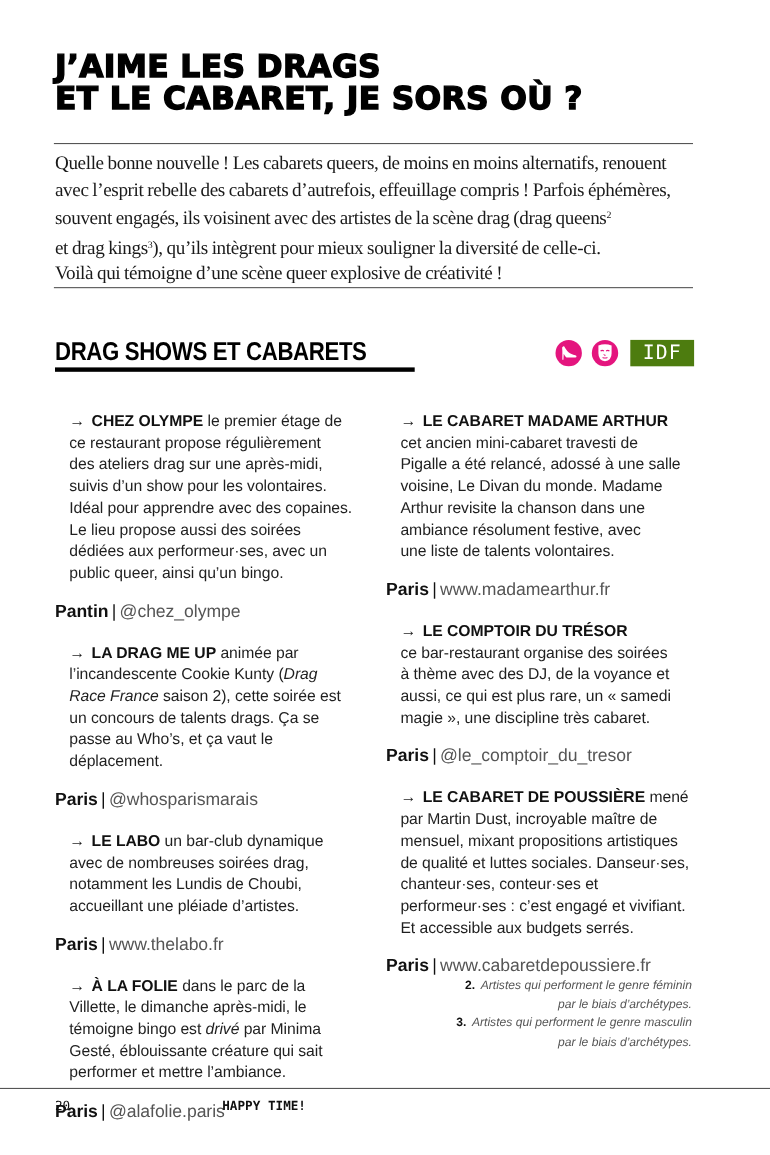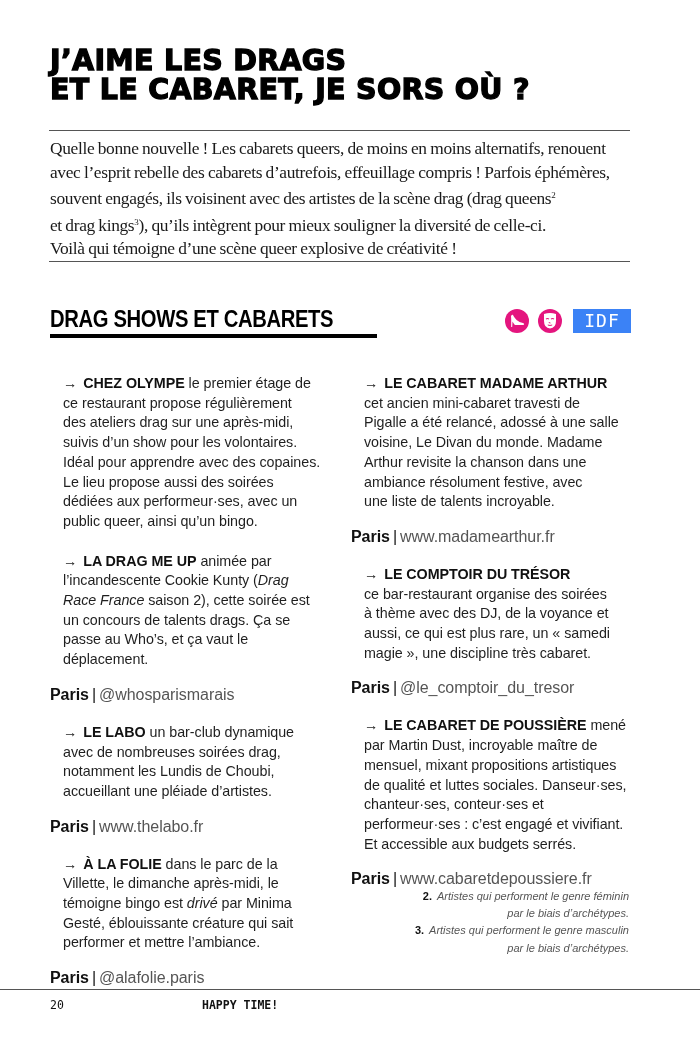--- a/index.html
+++ b/index.html
@@ -30,21 +30,21 @@
     font-family: "Liberation Sans", sans-serif; font-weight: 700;
     font-size: 23.5px; line-height: 26px; color: #000; letter-spacing: -0.4px;
     transform: scaleX(0.86); transform-origin: left top;
     white-space: nowrap;
   }
   .section-underline { position: absolute; left: 50px; top: 334px; width: 327px; height: 4px; background: #000; }
 
   .badges { position: absolute; left: 505px; top: 309px; display: flex; align-items: center; gap: 9px; }
   .badge-circle { width: 24px; height: 24px; border-radius: 50%; background: #e4157e; display: flex; align-items: center; justify-content: center; }
   .badge-idf {
-    background: #3b82f6; color: #fff; height: 24px; width: 58px; margin-left: 2px;
+    background: #4d7c0f; color: #fff; height: 24px; width: 58px; margin-left: 2px;
     font-family: "DejaVu Sans Mono", monospace; font-size: 18px; line-height: 24px;
     text-align: center; letter-spacing: 1px;
   }
 
   .col { position: absolute; top: 374px; width: 295px; }
   .col.left { left: 50px; }
   .col.right { left: 351px; width: 300px; }
 
   .entry { font-size: 14.3px; line-height: 19.7px; color: #1f1f1f; margin-bottom: 20px; letter-spacing: -0.05px; }
   .entry .name { font-weight: 700; color: #111; }
@@ -118,20 +118,21 @@
 
   <div class="entry">
     <span class="body-line"><span class="arrow">→</span><span class="name">CHEZ OLYMPE</span><span> le premier étage de</span></span>
     <span class="body-line">ce restaurant propose régulièrement</span>
     <span class="body-line">des ateliers drag sur une après-midi,</span>
     <span class="body-line">suivis d’un show pour les volontaires.</span>
     <span class="body-line">Idéal pour apprendre avec des copaines.</span>
     <span class="body-line">Le lieu propose aussi des soirées</span>
     <span class="body-line">dédiées aux performeur·ses, avec un</span>
     <span class="body-line">public queer, ainsi qu’un bingo.</span>
+    <span class="meta"><span class="city">Pantin</span><span class="sep">|</span><span>@chez_olympe</span></span>
   </div>
 
   <div class="entry">
     <span class="body-line"><span class="arrow">→</span><span class="name">LA DRAG ME UP</span><span> animée par</span></span>
     <span class="body-line"><span>l’incandescente Cookie Kunty (</span><em>Drag</em></span>
     <span class="body-line"><em>Race France</em><span> saison 2), cette soirée est</span></span>
     <span class="body-line">un concours de talents drags. Ça se</span>
     <span class="body-line">passe au Who’s, et ça vaut le</span>
     <span class="body-line">déplacement.</span>
     <span class="meta"><span class="city">Paris</span><span class="sep">|</span><span>@whosparismarais</span></span>
@@ -157,21 +158,21 @@
 
 <div class="col right">
 
   <div class="entry">
     <span class="body-line"><span class="arrow">→</span><span class="name">LE CABARET MADAME ARTHUR</span></span>
     <span class="body-line">cet ancien mini-cabaret travesti de</span>
     <span class="body-line">Pigalle a été relancé, adossé à une salle</span>
     <span class="body-line">voisine, Le Divan du monde. Madame</span>
     <span class="body-line">Arthur revisite la chanson dans une</span>
     <span class="body-line">ambiance résolument festive, avec</span>
-    <span class="body-line">une liste de talents incroyable.</span>
+    <span class="body-line">une liste de talents volontaires.</span>
     <span class="meta"><span class="city">Paris</span><span class="sep">|</span><span>www.madamearthur.fr</span></span>
   </div>
 
   <div class="entry">
     <span class="body-line"><span class="arrow">→</span><span class="name">LE COMPTOIR DU TRÉSOR</span></span>
     <span class="body-line">ce bar-restaurant organise des soirées</span>
     <span class="body-line">à thème avec des DJ, de la voyance et</span>
     <span class="body-line">aussi, ce qui est plus rare, un « samedi</span>
     <span class="body-line">magie », une discipline très cabaret.</span>
     <span class="meta"><span class="city">Paris</span><span class="sep">|</span><span>@le_comptoir_du_tresor</span></span>

